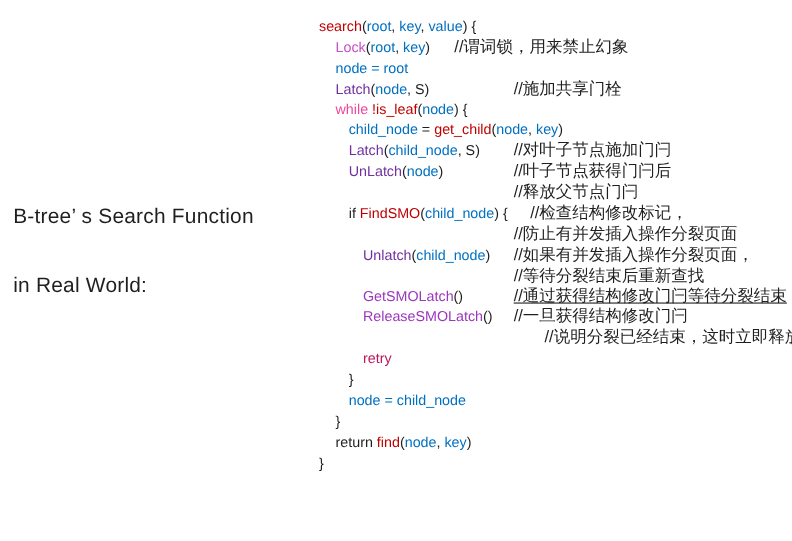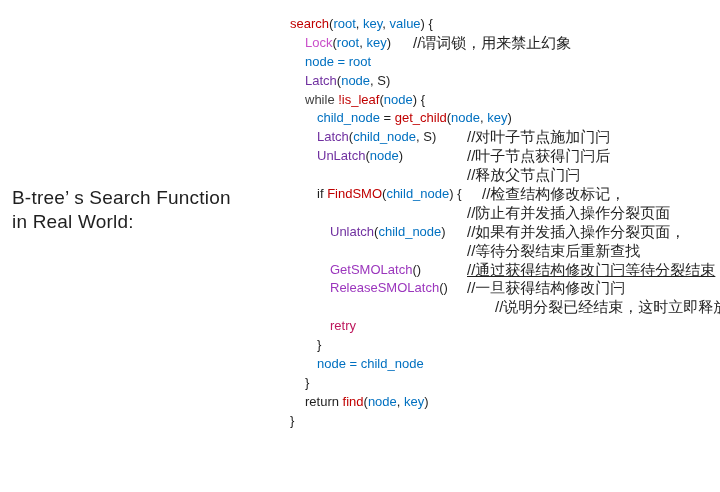--- a/index.html
+++ b/index.html
@@ -45,28 +45,28 @@
     line-height: 18.9px;
     white-space: pre;
   }
 </style>
 </head>
 <body>
 
 <div class="canvas" style="background: rgb(255, 255, 255);">
   <div class="title">
     <div style="color: rgb(31, 31, 31);">B-tree’ s Search Function</div>
-    <div style="color: rgb(31, 31, 31);">in Real World:</div>
+    <div style="color: rgb(31, 31, 31); margin-top: 38px;">in Real World:</div>
   </div>
   <div class="code-block">
       <div class="code-line"><span class="code-text ind-0"><span style="color: rgb(192, 0, 0);">search</span><span style="color: rgb(31, 31, 31);">(</span><span style="color: rgb(0, 112, 192);">root</span><span style="color: rgb(31, 31, 31);">, </span><span style="color: rgb(0, 112, 192);">key</span><span style="color: rgb(31, 31, 31);">, </span><span style="color: rgb(0, 112, 192);">value</span><span style="color: rgb(31, 31, 31);">) {</span></span></div>
       <div class="code-line"><span class="code-text ind-1"><span style="color: rgb(201, 79, 201);">Lock</span><span style="color: rgb(31, 31, 31);">(</span><span style="color: rgb(0, 112, 192);">root</span><span style="color: rgb(31, 31, 31);">, </span><span style="color: rgb(0, 112, 192);">key</span><span style="color: rgb(31, 31, 31);">)</span></span><span class="code-comment" style="left: 123px; color: rgb(31, 31, 31);">//谓词锁，用来禁止幻象</span></div>
       <div class="code-line"><span class="code-text ind-1"><span style="color: rgb(0, 112, 192);">node = root</span></span></div>
-      <div class="code-line"><span class="code-text ind-1"><span style="color: rgb(112, 48, 160);">Latch</span><span style="color: rgb(31, 31, 31);">(</span><span style="color: rgb(0, 112, 192);">node</span><span style="color: rgb(31, 31, 31);">, S)</span></span></div>
-      <div class="code-line"><span class="code-text ind-1"><span style="color: #404040;">while </span><span style="color: rgb(192, 0, 0);">!is_leaf</span><span style="color: rgb(31, 31, 31);">(</span><span style="color: rgb(0, 112, 192);">node</span><span style="color: rgb(31, 31, 31);">) {</span></span></div>
+      <div class="code-line"><span class="code-text ind-1"><span style="color: rgb(112, 48, 160);">Latch</span><span style="color: rgb(31, 31, 31);">(</span><span style="color: rgb(0, 112, 192);">node</span><span style="color: rgb(31, 31, 31);">, S)</span></span><span class="code-comment" style="left: 177px; color: rgb(31, 31, 31);">//施加共享门栓</span></div>
+      <div class="code-line"><span class="code-text ind-1"><span style="color: #ec4899;">while </span><span style="color: rgb(192, 0, 0);">!is_leaf</span><span style="color: rgb(31, 31, 31);">(</span><span style="color: rgb(0, 112, 192);">node</span><span style="color: rgb(31, 31, 31);">) {</span></span></div>
       <div class="code-line"><span class="code-text ind-2"><span style="color: rgb(0, 112, 192);">child_node</span><span style="color: rgb(31, 31, 31);"> = </span><span style="color: rgb(192, 0, 0);">get_child</span><span style="color: rgb(31, 31, 31);">(</span><span style="color: rgb(0, 112, 192);">node</span><span style="color: rgb(31, 31, 31);">, </span><span style="color: rgb(0, 112, 192);">key</span><span style="color: rgb(31, 31, 31);">)</span></span></div>
       <div class="code-line"><span class="code-text ind-2"><span style="color: rgb(112, 48, 160);">Latch</span><span style="color: rgb(31, 31, 31);">(</span><span style="color: rgb(0, 112, 192);">child_node</span><span style="color: rgb(31, 31, 31);">, S)</span></span><span class="code-comment" style="left: 177px; color: rgb(31, 31, 31);">//对叶子节点施加门闩</span></div>
       <div class="code-line"><span class="code-text ind-2"><span style="color: rgb(112, 48, 160);">UnLatch</span><span style="color: rgb(31, 31, 31);">(</span><span style="color: rgb(0, 112, 192);">node</span><span style="color: rgb(31, 31, 31);">)</span></span><span class="code-comment" style="left: 177px; color: rgb(31, 31, 31);">//叶子节点获得门闩后</span></div>
       <div class="code-line"><span class="code-text ind-2"></span><span class="code-comment" style="left: 177px; color: rgb(31, 31, 31);">//释放父节点门闩</span></div>
       <div class="code-line"><span class="code-text ind-2"><span style="color: rgb(31, 31, 31);">if </span><span style="color: rgb(192, 0, 0);">FindSMO</span><span style="color: rgb(31, 31, 31);">(</span><span style="color: rgb(0, 112, 192);">child_node</span><span style="color: rgb(31, 31, 31);">) {</span></span><span class="code-comment" style="left: 192px; color: rgb(31, 31, 31);">//检查结构修改标记，</span></div>
       <div class="code-line"><span class="code-text ind-2"></span><span class="code-comment" style="left: 177px; color: rgb(31, 31, 31);">//防止有并发插入操作分裂页面</span></div>
       <div class="code-line"><span class="code-text ind-3"><span style="color: rgb(112, 48, 160);">Unlatch</span><span style="color: rgb(31, 31, 31);">(</span><span style="color: rgb(0, 112, 192);">child_node</span><span style="color: rgb(31, 31, 31);">)</span></span><span class="code-comment" style="left: 177px; color: rgb(31, 31, 31);">//如果有并发插入操作分裂页面，</span></div>
       <div class="code-line"><span class="code-text ind-3"></span><span class="code-comment" style="left: 177px; color: rgb(31, 31, 31);">//等待分裂结束后重新查找</span></div>
       <div class="code-line"><span class="code-text ind-3"><span style="color: rgb(155, 54, 189); margin-top: 26px;">GetSMOLatch</span><span style="color: rgb(31, 31, 31);">()</span></span><span class="code-comment" style="left: 177px; color: rgb(31, 31, 31); text-decoration: underline;">//通过获得结构修改门闩等待分裂结束</span></div>
       <div class="code-line"><span class="code-text ind-3"><span style="color: rgb(155, 54, 189);">ReleaseSMOLatch</span><span style="color: rgb(31, 31, 31);">()</span></span><span class="code-comment" style="left: 177px; color: rgb(31, 31, 31);">//一旦获得结构修改门闩</span></div>

